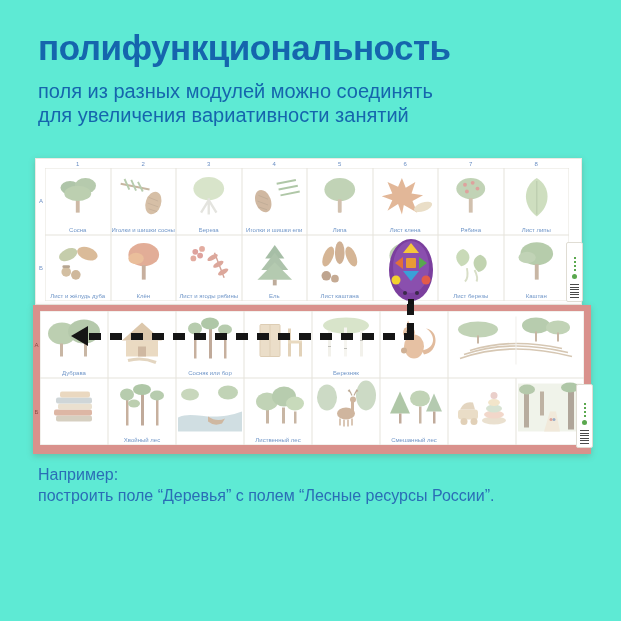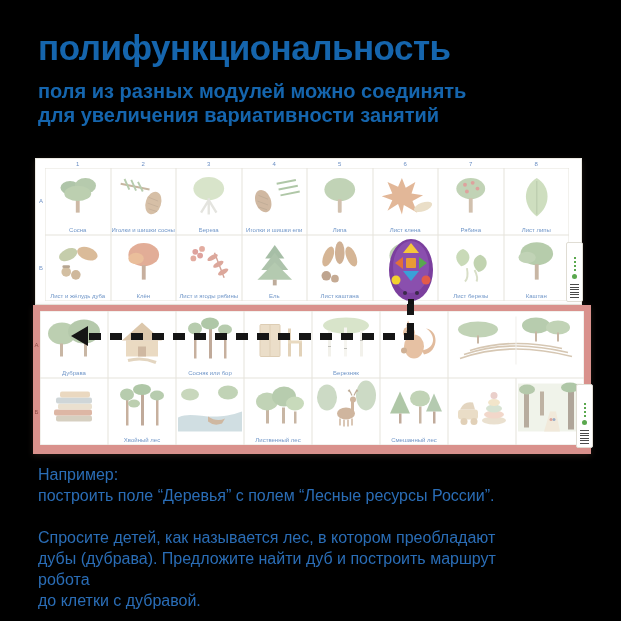--- a/index.html
+++ b/index.html
@@ -1,20 +1,20 @@
 <!DOCTYPE html>
 <html style="--title: #1565ad; --body: #2a6db6; --frame: #d9918c; --arrow: #151515; --robot: #7b3f9e;"><head>
 <meta charset="utf-8">
 <style>
   html,body{margin:0;padding:0;background:#fff;}
-  .page{position:relative;width:621px;height:621px;background:#000000;overflow:hidden;
+  .page{position:relative;width:621px;height:621px;background:#5eead4;overflow:hidden;
         font-family:"Liberation Sans", sans-serif;}
   h1{position:absolute;left:38px;top:28px;margin:0;font-size:35px;font-weight:bold;
      letter-spacing:-0.5px;color:var(--title);}
-  .subtitle{position:absolute;left:38px;top:79px;font-size:20px;font-weight:bold;
+  .subtitle{position:absolute;left:38px;top:79px;font-size:20px;font-weight:normal;
      line-height:24px;color:var(--title);white-space:pre-line;}
   .boards{position:absolute;left:33px;top:158px;width:558px;height:296px;}
   .board{position:absolute;}
   .top-board{left:2px;top:0;width:545px;height:145px;background:#fff;
      border:1px solid #eceae3;box-shadow:0 2px 6px rgba(110,85,70,.28);}
   .bottom-board{left:0;top:147px;width:558px;height:149px;background:var(--frame);
      box-shadow:0 2px 6px rgba(110,85,70,.28);}
   .grid{position:absolute;display:grid;grid-template-columns:repeat(8,1fr);grid-auto-rows:1fr;background:#fff;}
   .top-board .grid{inset:9px 12px 3px 9px;}
   .bottom-board .grid{inset:6px 7px 9px 7px;}
@@ -411,18 +411,14 @@
       </svg>
     </div>
     <div class="dash-v"></div>
     <div class="dash-h"></div>
     <div class="arrow-head"></div>
   </div>
 
   <div class="example">
     <p>Например:
 построить поле “Деревья” с полем “Лесные ресурсы России”.</p>
-    <p>Спросите детей, как называется лес, в котором преобладают
-дубы (дубрава). Предложите найти дуб и построить маршрут
-робота
-до клетки с дубравой.</p>
   </div>
 </div>
 
 </body></html>

